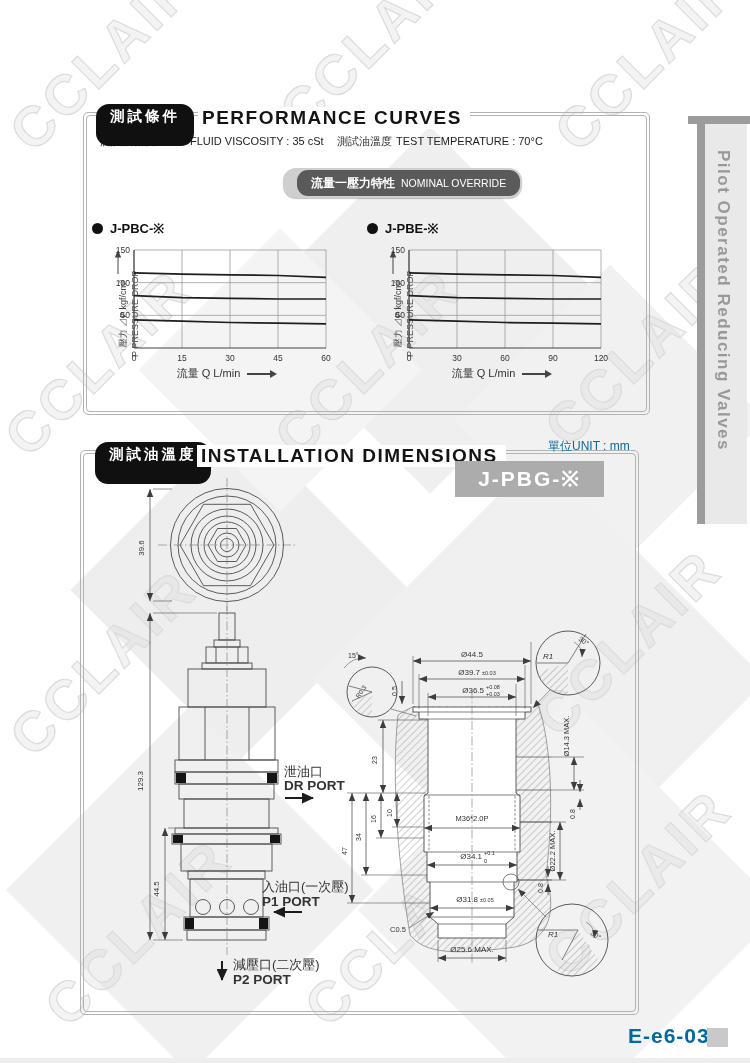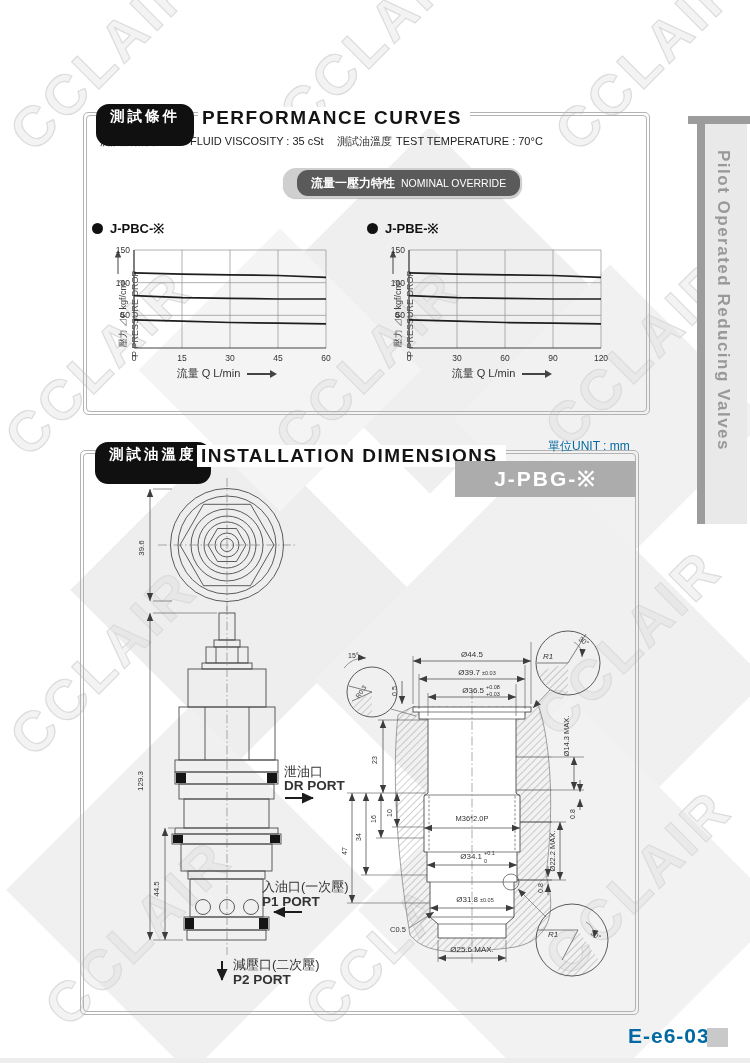--- a/index.html
+++ b/index.html
@@ -46,21 +46,21 @@
   .chart svg.plot{position:absolute;left:20px;top:34px;overflow:visible;}
   .xlab{position:absolute;left:30px;top:156px;width:212px;text-align:center;
         font-size:11px;color:#333;white-space:nowrap;}
   .harrow{display:inline-block;vertical-align:middle;width:24px;height:1.6px;background:#444;
         margin-left:7px;position:relative;}
   .harrow::after{content:"";position:absolute;right:-6px;top:-3.2px;border-left:7px solid #444;
         border-top:4px solid transparent;border-bottom:4px solid transparent;}
   svg text{font-family:"Liberation Sans",sans-serif;fill:#333;}
   
   .unit{position:absolute;left:548px;top:438px;font-size:12px;color:#0369a1;z-index:5;white-space:nowrap;}
-  .model-badge{position:absolute;left:455px;top:461px;width:181px;height:36px;background:#acacac;
+  .model-badge{position:absolute;left:455px;top:461px;width:149px;height:36px;background:#acacac;
         color:#fff;font-weight:bold;font-size:21px;letter-spacing:2px;text-align:center;
         line-height:36px;z-index:6;}
   .cad{position:absolute;left:80px;top:470px;z-index:4;}
   
   .pagecode{position:absolute;left:628px;top:1024px;font-weight:bold;font-size:21px;color:#0369a1;
         letter-spacing:1px;font-family:"Liberation Sans",sans-serif;}
   .pagesq{position:absolute;left:707px;top:1028px;width:21px;height:19px;background:#c9c9c9;}
   .bottomband{position:absolute;left:0;top:1058px;width:750px;height:5px;background:#ededed;}
   .z2{z-index:2;}
 </style>

